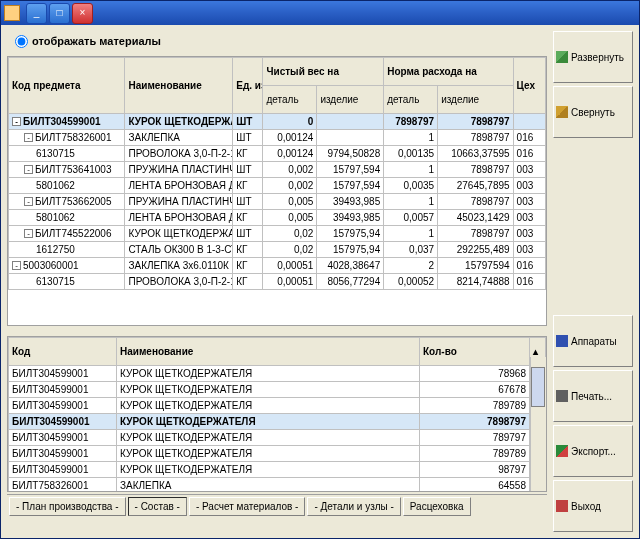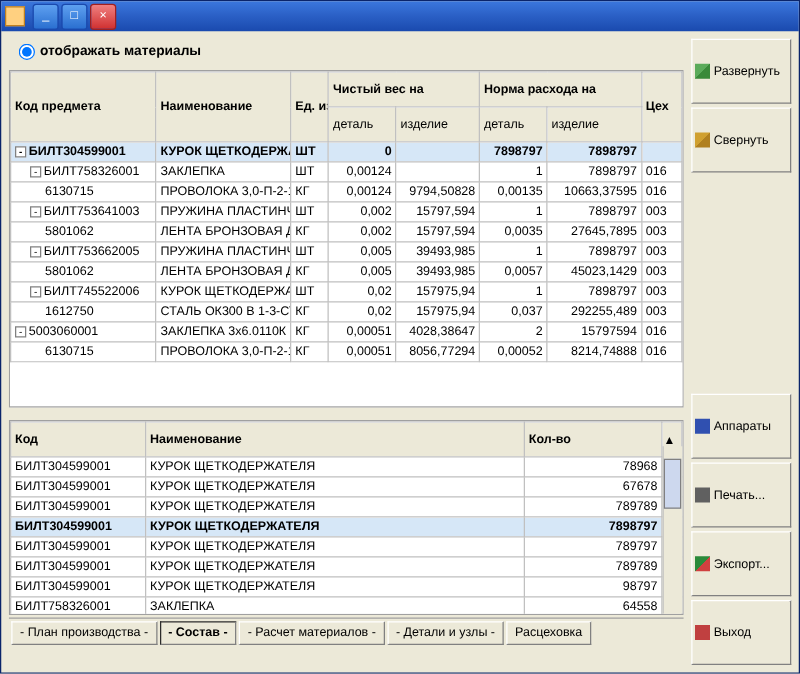--- a/index.html
+++ b/index.html
@@ -33,21 +33,21 @@
   .grid2-scroll { position: absolute; right: 0; top: 20px; bottom: 0; width: 16px; background: #ece9d8; border-left: 1px solid #c0c0c0; }
   .scroll-thumb { background: #cdd8ee; border: 1px solid #808080; height: 40px; width: 14px; margin-top: 10px; }
   .side-panel { width: 80px; display: flex; flex-direction: column; gap: 3px; }
   .side-btn { background: #ece9d8; border: 1px solid #808080; border-top-color: #fff; border-left-color: #fff; padding: 19px 2px; font-size: 10px; cursor: pointer; display: flex; align-items: center; gap: 3px; text-align: right; }
   .side-btn .bicon { width: 12px; height: 12px; display: inline-block; }
   .side-spacer { flex: 1; }
   .chk-row { display: flex; flex-direction: column; align-items: center; gap: 2px; font-size: 10px; margin-top: 30px; }
   .chk-row input { margin-bottom: 2px; }
   .tabs { display: flex; border-top: 1px solid #a0a0a0; padding: 2px 0 16px 2px; margin-top: 2px; }
   .tab { background: #ece9d8; border: 1px solid #808080; padding: 3px 6px; margin-right: 2px; font-size: 10px; cursor: pointer; border-top-color:#fff; border-left-color:#fff; }
-  .tab.active { font-weight: bold; border: 1px inset #808080; text-align: right; }
+  .tab.active { font-weight: normal; border: 1px inset #808080; text-align: right; }
   .ic-expand { background: linear-gradient(135deg, #5bab5b 50%, #3a8a3a 50%); }
   .ic-collapse { background: linear-gradient(135deg, #d0a030 50%, #b08020 50%); }
   .ic-app { background: #3050b0; }
   .ic-export { background: linear-gradient(135deg, #2a8a3a 50%, #d04040 50%); }
   .ic-print { background: #606060; }
   .ic-exit { background: #c04040; }
 </style>
 </head>
 <body>
 

